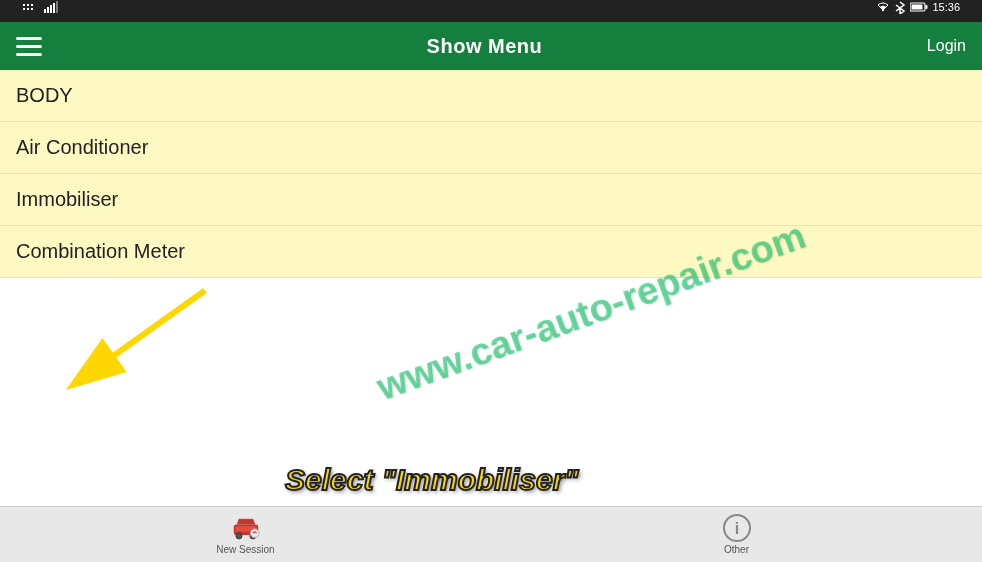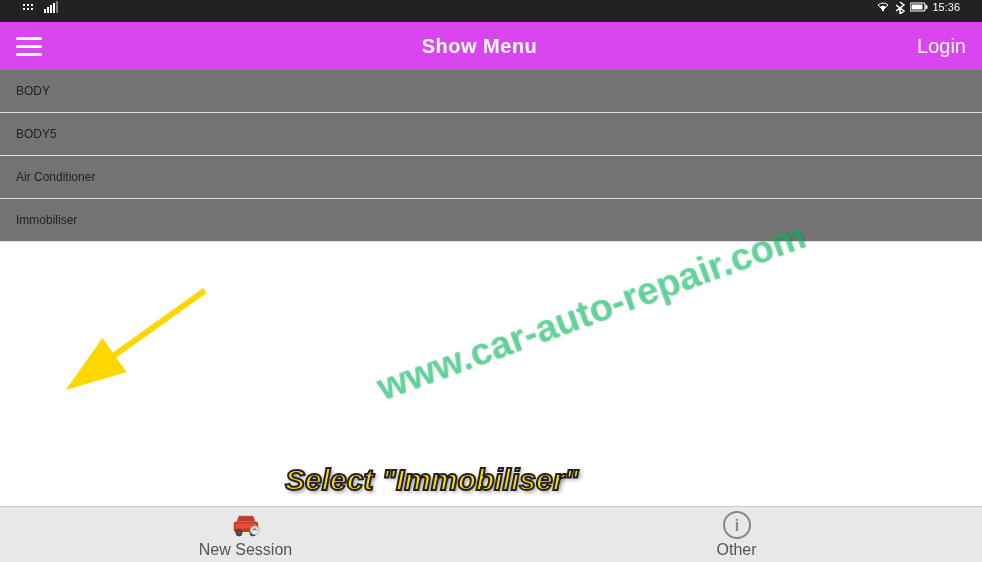--- a/index.html
+++ b/index.html
@@ -29,21 +29,21 @@
     .status-bar-right {
       display: flex;
       align-items: center;
       gap: 4px;
       font-size: 11px;
       color: #fff;
     }
 
     
     .header {
-      background: #d946ef;
+      background: #15803d;
       height: 48px;
       display: flex;
       align-items: center;
       justify-content: space-between;
       padding: 0 16px;
     }
     .header-menu-icon {
       display: flex;
       flex-direction: column;
       gap: 5px;
@@ -57,21 +57,21 @@
       border-radius: 2px;
     }
     .header-title {
       color: #fff;
       font-size: 20px;
       font-weight: bold;
       letter-spacing: 0.5px;
     }
     .header-login {
       color: #fff;
-      font-size: 20px;
+      font-size: 16px;
       cursor: pointer;
     }
 
     
     .breadcrumb {
       background: #f5f5f5;
       border-bottom: 1px solid #ddd;
       padding: 6px 10px;
       font-size: 11px;
       color: #333;
@@ -82,24 +82,24 @@
 
     
     .list-container {
       background: #fff;
       flex: 1;
       overflow-y: auto;
     }
     .list-item {
       border-bottom: 1px solid #e0e0e0;
       padding: 14px 16px;
-      font-size: 12px;
+      font-size: 20px;
       color: #222;
       cursor: pointer;
-      background: #737373;
+      background: #fef9c3;
     }
 
     
     .watermark {
       position: absolute;
       top: 120px;
       left: 200px;
       right: 0;
       bottom: 60px;
       pointer-events: none;
@@ -151,21 +151,21 @@
     }
     .bottom-btn {
       display: flex;
       flex-direction: column;
       align-items: center;
       gap: 2px;
       cursor: pointer;
       flex: 1;
     }
     .bottom-btn-label {
-      font-size: 16px;
+      font-size: 10px;
       color: #555;
     }
     .bottom-btn svg {
       width: 28px;
       height: 28px;
     }
 
     .main-area {
       position: absolute;
       top: 70px;
@@ -222,23 +222,23 @@
   </div>
   <span class="header-title">Show Menu</span>
   <span class="header-login">Login</span>
 </div>
 
 <div class="breadcrumb">TOYOTA V48.81 &gt; 16PIN DLC(Europe and Other) &gt; Automatically Search &gt; CROWN,Up to 11/2009 &gt; w/o Smart Key &gt; System Selection &gt; BODY</div>
 
 <div class="main-area">
   <div class="list-container">
     <div class="list-item">BODY</div>
-    <div class="list-item">BODY5</div>
     <div class="list-item">Air Conditioner</div>
     <div class="list-item">Immobiliser</div>
+    <div class="list-item">Combination Meter</div>
   </div>
 </div>
 
 <div class="watermark">
   <span class="watermark-text">www.car-auto-repair.com</span>
 </div>
 
 <div class="annotation-layer">
   <svg class="arrow-svg" viewBox="0 0 982 436">
 

